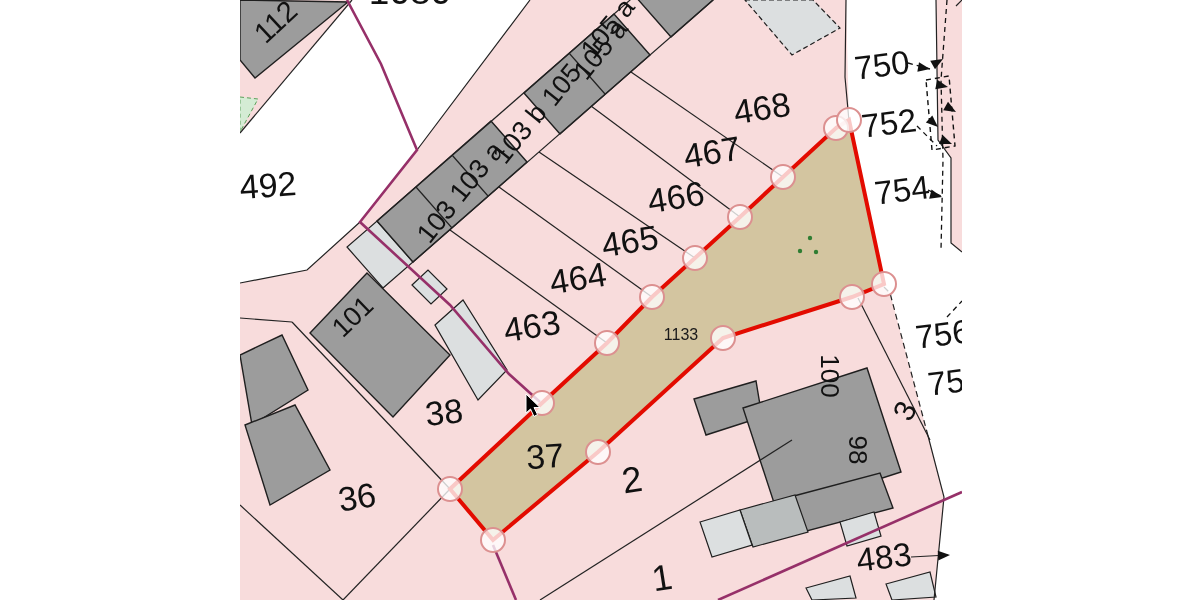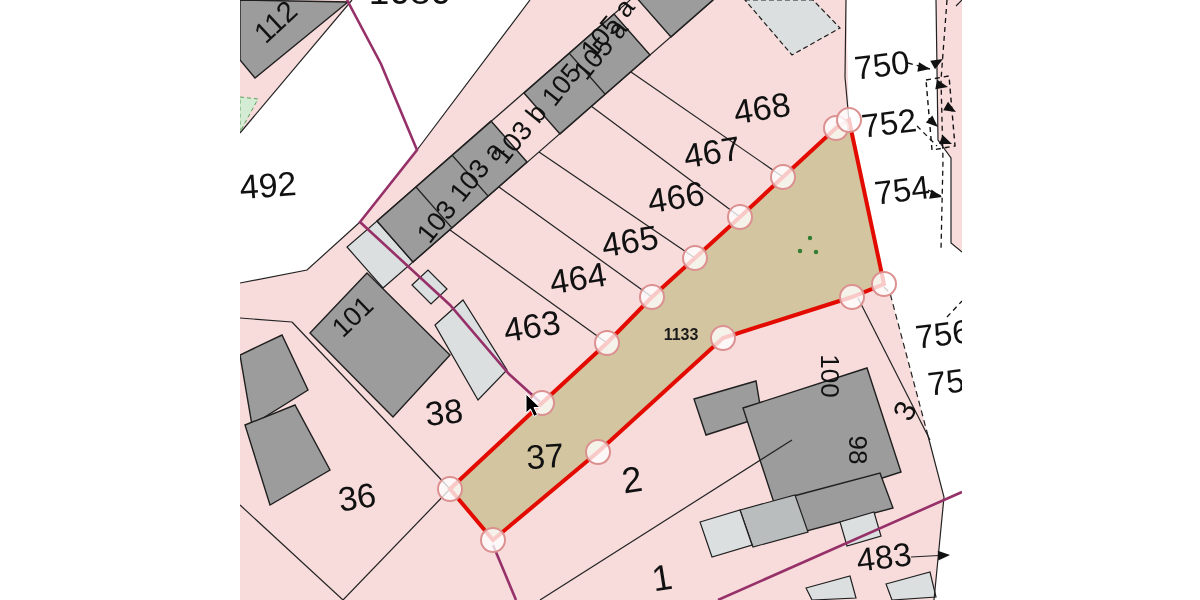--- a/index.html
+++ b/index.html
@@ -7,21 +7,21 @@
          font-family:"Liberation Sans", sans-serif;}
   #map{position:absolute;left:240px;top:0;width:722px;height:600px;overflow:hidden;background:#fff;}
   #map svg{position:absolute;left:0;top:0;}
   .lbl{position:absolute;color:#111;white-space:nowrap;line-height:1;
        transform:translate(-50%,-50%);}
   .area-label{position:absolute;font-weight:bold;white-space:nowrap;line-height:1;
       transform:translate(-50%,-50%);
       text-shadow:0 0 3px #fff,0 0 3px #fff,0 0 4px #fff,0 0 4px #fff,
                   -2px 0 2px #fff,2px 0 2px #fff,0 -2px 2px #fff,0 2px 2px #fff;z-index:40;}
   .hidden-lbl{position:absolute;color:#1a1a1a;white-space:nowrap;line-height:1;
-      transform:translate(-50%,-50%);z-index:30;font-weight:bold;}
+      transform:translate(-50%,-50%);z-index:30;}
 </style>
 </head>
 <body>
 
 <div id="stage">
   <div id="map">
       <svg width="722" height="600">
         <polygon points="0,0 722,0 722,600 0,600" fill="#f8dcdc" stroke="none"></polygon>
         <polygon points="112,0 290,0 177,150 120,222 67,270 0,283 0,133" fill="#ffffff" stroke="none"></polygon>
         <polygon points="606,0 696,0 698,140 711,158 711,243 722,252 722,600 694,600 704,497 687,432 650,293 644,287 609,121" fill="#ffffff" stroke="none"></polygon>

